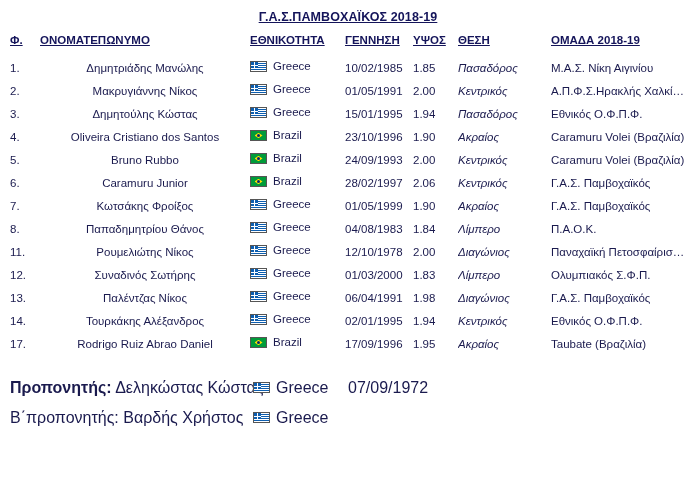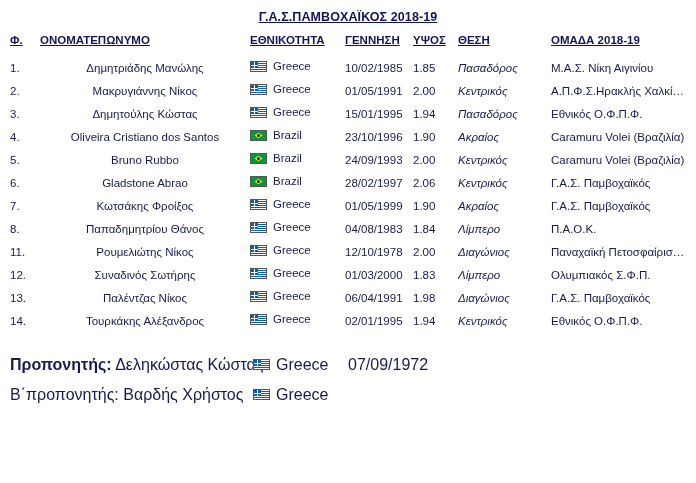--- a/index.html
+++ b/index.html
@@ -279,21 +279,21 @@
               </span>
               <span class="nat-label">Brazil</span>
             </span></td>
           <td class="c-birth">24/09/1993</td>
           <td class="c-heig">2.00</td>
           <td class="c-pos pos-cell">Κεντρικός</td>
           <td class="c-team">Caramuru Volei (Βραζιλία)</td>
         </tr>
         <tr>
           <td class="c-num">6.</td>
-          <td class="c-name">Gladstone Abrao</td>
+          <td class="c-name">Caramuru Junior</td>
           <td class="c-nat"><span class="flagwrap">
               <span class="flag flag-br">
                 <span class="rhomb"></span>
                 <span class="globe"></span>
               </span>
               <span class="nat-label">Brazil</span>
             </span></td>
           <td class="c-birth">28/02/1997</td>
           <td class="c-heig">2.06</td>
           <td class="c-pos pos-cell">Κεντρικός</td>
@@ -417,20 +417,35 @@
                 <span class="canton"></span>
                 <span class="cross-v"></span>
                 <span class="cross-h"></span>
               </span>
               <span class="nat-label">Greece</span>
             </span></td>
           <td class="c-birth">02/01/1995</td>
           <td class="c-heig">1.94</td>
           <td class="c-pos pos-cell">Κεντρικός</td>
           <td class="c-team">Εθνικός Ο.Φ.Π.Φ.</td>
+        </tr>
+        <tr>
+          <td class="c-num">17.</td>
+          <td class="c-name">Rodrigo Ruiz Abrao Daniel</td>
+          <td class="c-nat"><span class="flagwrap">
+              <span class="flag flag-br">
+                <span class="rhomb"></span>
+                <span class="globe"></span>
+              </span>
+              <span class="nat-label">Brazil</span>
+            </span></td>
+          <td class="c-birth">17/09/1996</td>
+          <td class="c-heig">1.95</td>
+          <td class="c-pos pos-cell">Ακραίος</td>
+          <td class="c-team">Taubate (Βραζιλία)</td>
         </tr>
       </tbody>
   </table>
 
   <div class="staff">
     <table>
       <tbody id="staff-body">
           <tr>
             <td class="s-role"><b>Προπονητής:</b><span> Δεληκώστας Κώστας</span></td>
             <td class="s-nat"><span class="flagwrap">

